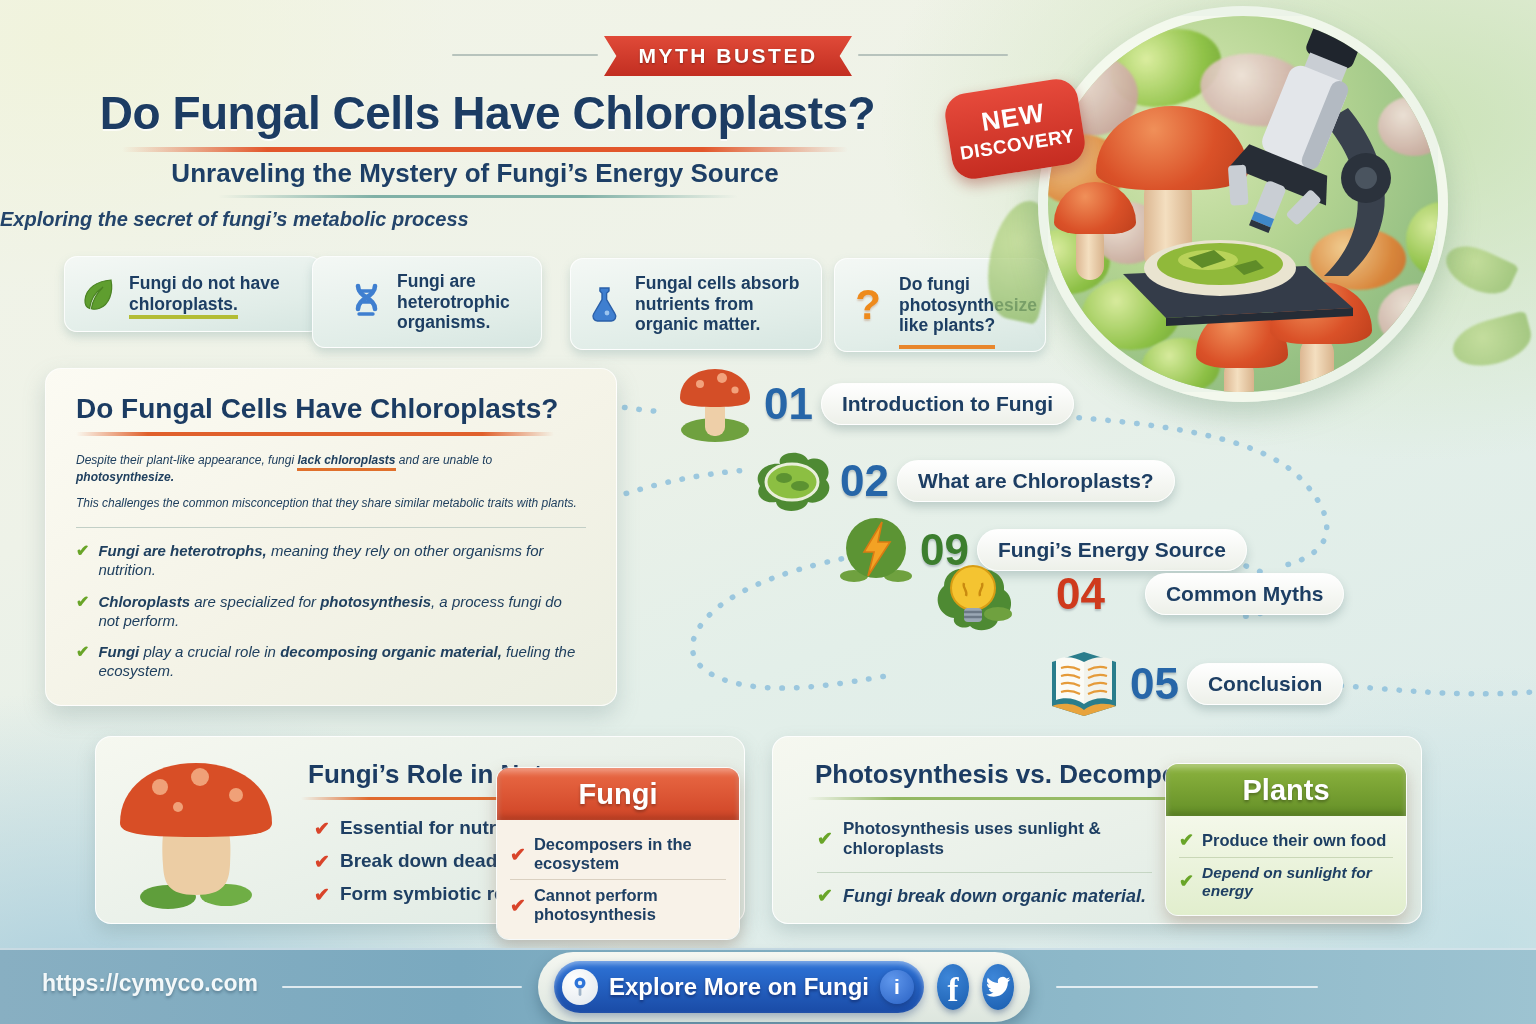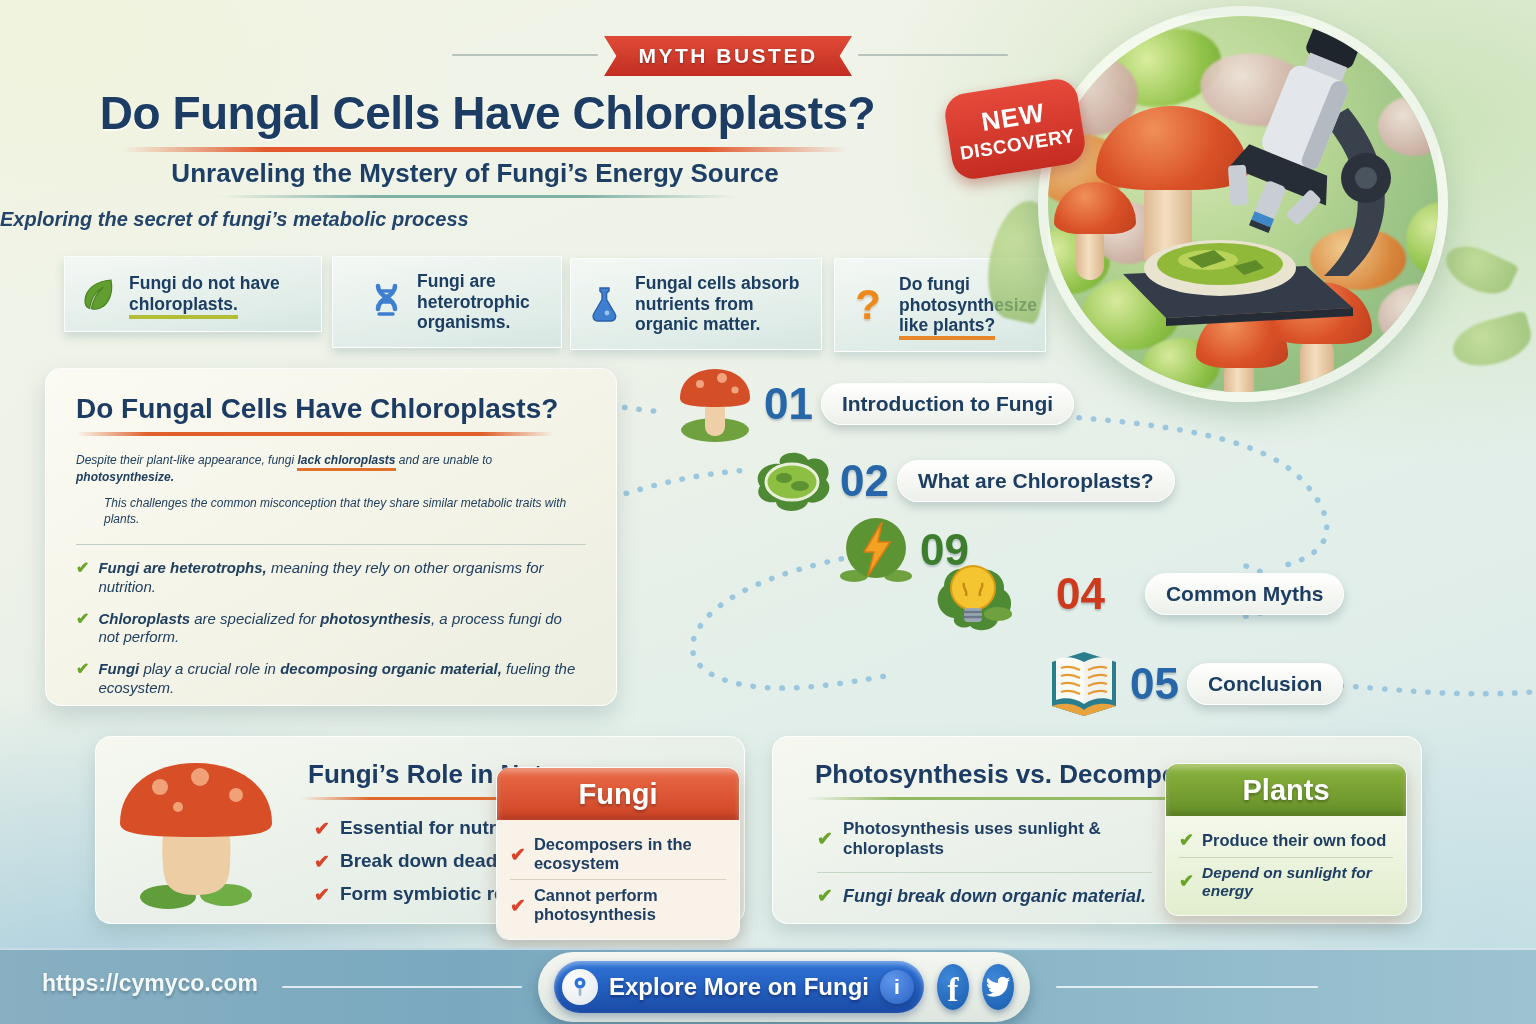--- a/index.html
+++ b/index.html
@@ -27,26 +27,26 @@
     background:linear-gradient(90deg,rgba(226,87,43,0) 0%,#e2572b 20%,#e2572b 80%,rgba(226,87,43,0) 100%);}
   .subtitle{position:absolute;left:0;top:158px;width:950px;text-align:center;
     font-size:26px;font-weight:700;color:#1d3f66;}
   .rule-teal{position:absolute;left:218px;top:195px;width:520px;height:3px;border-radius:2px;
     background:linear-gradient(90deg,rgba(127,176,166,0),#7fb0a6 30%,#7fb0a6 70%,rgba(127,176,166,0));}
   .tagline{position:absolute;left:0;top:208px;width:950px;text-align:left;
     font-size:20px;font-style:italic;font-weight:600;color:#24456b;}
   
   .chip{position:absolute;display:flex;align-items:center;gap:10px;padding:8px 12px;
     background:linear-gradient(170deg,#f4f8f5 0%,#e1ede8 70%,#d6e6e1 100%);
-    border:1px solid rgba(255,255,255,.85);border-radius:1px;
+    border:1px solid rgba(255,255,255,.85);border-radius:13px;
     box-shadow:0 5px 10px rgba(110,150,150,.28);box-sizing:border-box;}
   .chip .txt{font-size:17.5px;font-weight:700;color:#1d3e63;line-height:1.18;}
   .chip .ico{flex:0 0 42px;display:flex;align-items:center;justify-content:center;}
   .u-green{border-bottom:4px solid #b3bd35;padding-bottom:1px;}
-  .u-orange{border-bottom:4px solid #e8862c;padding-bottom:1px;}
+  .u-orange{border-bottom:4px solid #e8862c;padding-bottom:10px;}
   .qmark{font-size:42px;font-weight:800;color:#ee8a1c;text-shadow:0 2px 2px rgba(150,60,0,.25);line-height:.9;}
   
   .panel-main{position:absolute;left:45px;top:368px;width:572px;height:338px;box-sizing:border-box;
     padding:24px 30px;border-radius:16px;border:1px solid rgba(255,255,255,.8);
     background:linear-gradient(150deg,#fcfbf3 0%,#f4f3e7 55%,#ebeee1 100%);
     box-shadow:0 10px 22px rgba(110,140,140,.28);}
   .panel-main h2{margin:0;font-size:28px;font-weight:800;color:#1c3c63;}
   .panel-main .h-rule{width:478px;height:4px;margin-top:7px;border-radius:2px;
     background:linear-gradient(90deg,rgba(226,87,43,0),#e0602c 15%,#e0602c 85%,rgba(226,87,43,0));}
   .panel-main p{margin:16px 0 0 0;font-size:12px;font-style:italic;font-weight:500;
@@ -166,21 +166,21 @@
 
   <div class="chip" style="left:64px;top:256px;width:258px;height:76px;">
     <span class="ico">
       <svg width="40" height="40" viewBox="0 0 40 40">
           <path d="M33 6C19 7 8 14 7 26c-.3 4.4 1.8 7.4 4.6 8.4 1-8.4 5.8-16.4 13.4-21.4-6.6 6.8-10.6 13.8-11.6 21.8 2.2.7 5.2.6 8.2-.6C31.4 30.6 35.4 18 33 6z" fill="#5f9e2f" stroke="#4a8222" stroke-width="1.2"></path>
         </svg>
     </span>
     <span class="txt"><span>Fungi do not have </span><span class="u-green">chloroplasts.</span></span>
   </div>
 
-  <div class="chip" style="left:332px;top:256px;width:230px;height:92px;padding-left:32px;">
+  <div class="chip" style="left:312px;top:256px;width:230px;height:92px;padding-left:32px;">
     <span class="ico">
       <svg width="40" height="40" viewBox="0 0 40 40" fill="none" stroke="#3f7fd0" stroke-width="4.6" stroke-linecap="round">
         <path d="M12 4c0 11 17 12 17 23"></path>
           <path d="M29 4c0 11-17 12-17 23"></path>
         <path d="M13 9h14M13 32h14M17 20h8" stroke-width="3.4"></path>
       </svg>
     </span>
     <span class="txt">Fungi are heterotrophic organisms.</span>
   </div>
 
@@ -198,21 +198,21 @@
     <span class="ico">
         <span class="qmark">?</span>
       </span>
     <span class="txt"><span>Do fungi photosynthesize </span><span class="u-orange">like plants?</span></span>
   </div>
 
   <div class="panel-main">
     <h2>Do Fungal Cells Have Chloroplasts?</h2>
     <div class="h-rule"></div>
     <p><span>Despite their plant-like appearance, fungi </span><span class="bu">lack chloroplasts</span><span> and are unable to </span><span class="b">photosynthesize.</span></p>
-    <p style="margin-top:9px;margin-left:28px;">This challenges the common misconception that they share similar metabolic traits with plants.</p>
+    <p style="margin-top:9px;">This challenges the common misconception that they share similar metabolic traits with plants.</p>
     <div class="divider"></div>
     <div class="blist">
       <div class="brow">
           <span class="chk-g">✔</span>
           <span><span class="b">Fungi are heterotrophs,</span><span> meaning they rely on other organisms for nutrition.</span></span>
         </div>
       <div class="brow">
           <span class="chk-g">✔</span>
           <span><span class="b">Chloroplasts</span><span> are specialized for </span><span class="b">photosynthesis</span><span>, a process fungi do not perform.</span></span>
         </div>
@@ -254,20 +254,21 @@
   <div class="step" style="left:838px;top:514px;">
     <span>
       <svg width="76" height="72" viewBox="0 0 76 72">
         <ellipse cx="16" cy="62" rx="14" ry="6" fill="#6fa13f"></ellipse>
           <ellipse cx="60" cy="62" rx="14" ry="6" fill="#6fa13f"></ellipse>
         <circle cx="38" cy="34" r="30" fill="#5c9434"></circle>
         <path d="M44 8 26 38h10l-6 24 22-34H40z" fill="#f3a224" stroke="#d97b12" stroke-width="1.6"></path>
       </svg>
     </span>
     <span class="num c-green">09</span>
+    <span class="pill">Fungi’s Energy Source</span>
   </div>
 
   <div class="step" style="left:928px;top:552px;gap:32px;">
     <span>
       <svg width="90" height="84" viewBox="0 0 90 84">
         <path d="M16 34C4 44 10 64 26 66c-2 8 10 12 16 8 8 8 26 4 28-6 14-2 18-22 6-30 2-16-18-26-30-18C32 12 16 20 16 34z" fill="#4e8a33"></path>
         <ellipse cx="70" cy="62" rx="14" ry="7" fill="#6fa13f"></ellipse>
         <circle cx="45" cy="36" r="22" fill="#f4c431" stroke="#d89d14" stroke-width="2"></circle>
         <path d="M38 44c2-6-4-8-2-13M52 44c-2-6 4-8 2-13" stroke="#c98a10" stroke-width="2.4" fill="none"></path>
         <rect x="36" y="56" width="18" height="14" rx="4" fill="#9aa7b4"></rect>

